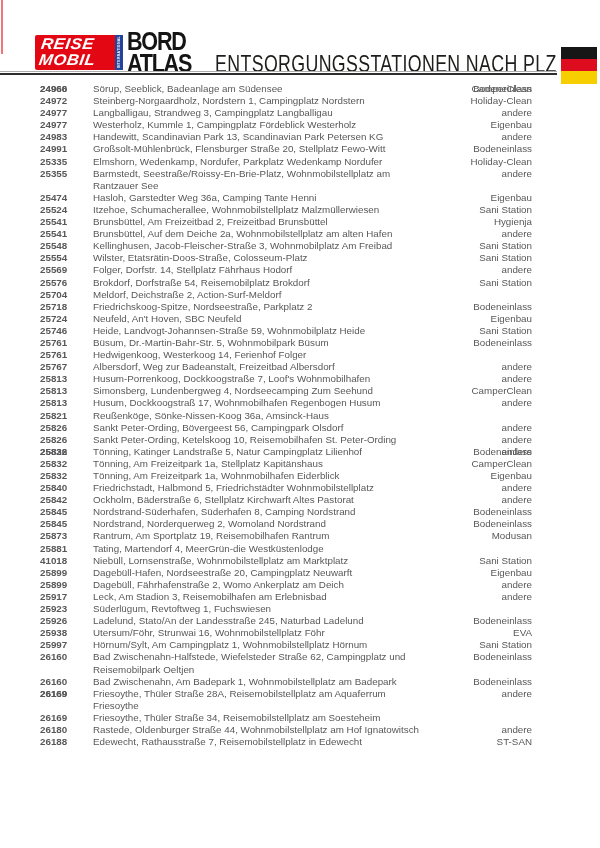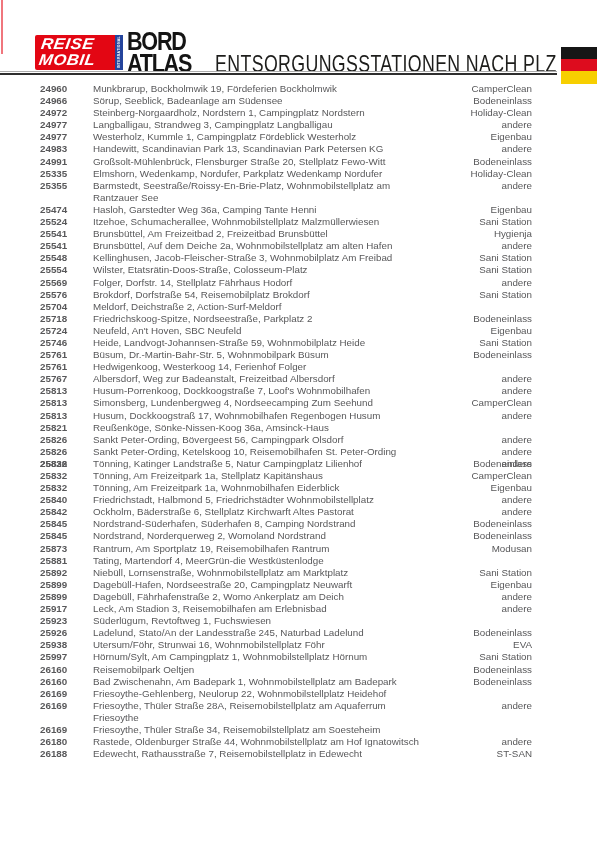--- a/index.html
+++ b/index.html
@@ -70,21 +70,20 @@
 
   <div class="flag">
     <div style="background: rgb(22, 22, 22);"></div>
     <div style="background: rgb(221, 12, 30);"></div>
     <div style="background: rgb(247, 207, 0);"></div>
   </div>
 
   <div class="table" id="rows">
       <div class="row">
         <span class="plz">24960</span>
-        <div class="addr">Munkbrarup, Bockholmwik 19, Fördeferien Bockholmwik</div>
         <span class="type">CamperClean</span>
       </div>
       <div class="row">
         <span class="plz">24966</span>
         <div class="addr">Sörup, Seeblick, Badeanlage am Südensee</div>
         <span class="type">Bodeneinlass</span>
       </div>
       <div class="row">
         <span class="plz">24972</span>
         <div class="addr">Steinberg-Norgaardholz, Nordstern 1, Campingplatz Nordstern</div>
@@ -269,21 +268,21 @@
         <span class="plz">25873</span>
         <div class="addr">Rantrum, Am Sportplatz 19, Reisemobilhafen Rantrum</div>
         <span class="type">Modusan</span>
       </div>
       <div class="row">
         <span class="plz">25881</span>
         <div class="addr">Tating, Martendorf 4, MeerGrün-die Westküstenlodge</div>
         <span class="type"></span>
       </div>
       <div class="row">
-        <span class="plz">25892</span>
+        <span class="plz">41018</span>
         <div class="addr">Niebüll, Lornsenstraße, Wohnmobilstellplatz am Marktplatz</div>
         <span class="type">Sani Station</span>
       </div>
       <div class="row">
         <span class="plz">25899</span>
         <div class="addr">Dagebüll-Hafen, Nordseestraße 20, Campingplatz Neuwarft</div>
         <span class="type">Eigenbau</span>
       </div>
       <div class="row">
         <span class="plz">25899</span>
@@ -310,31 +309,31 @@
         <div class="addr">Utersum/Föhr, Strunwai 16, Wohnmobilstellplatz Föhr</div>
         <span class="type">EVA</span>
       </div>
       <div class="row">
         <span class="plz">25997</span>
         <div class="addr">Hörnum/Sylt, Am Campingplatz 1, Wohnmobilstellplatz Hörnum</div>
         <span class="type">Sani Station</span>
       </div>
       <div class="row">
         <span class="plz">26160</span>
+        <div class="addr">Bad Zwischenahn-Halfstede, Wiefelsteder Straße 62, Campingplatz und</div>
         <div class="addr2">Reisemobilpark Oeltjen</div>
         <span class="type">Bodeneinlass</span>
       </div>
       <div class="row">
         <span class="plz">26160</span>
         <div class="addr">Bad Zwischenahn, Am Badepark 1, Wohnmobilstellplatz am Badepark</div>
         <span class="type">Bodeneinlass</span>
       </div>
       <div class="row">
         <span class="plz">26169</span>
-        <div class="addr">Friesoythe-Gehlenberg, Neulorup 22, Wohnmobilstellplatz Heidehof</div>
         <span class="type"></span>
       </div>
       <div class="row">
         <span class="plz">26169</span>
         <div class="addr">Friesoythe, Thüler Straße 28A, Reisemobilstellplatz am Aquaferrum</div>
         <div class="addr2">Friesoythe</div>
         <span class="type">andere</span>
       </div>
       <div class="row">
         <span class="plz">26169</span>

